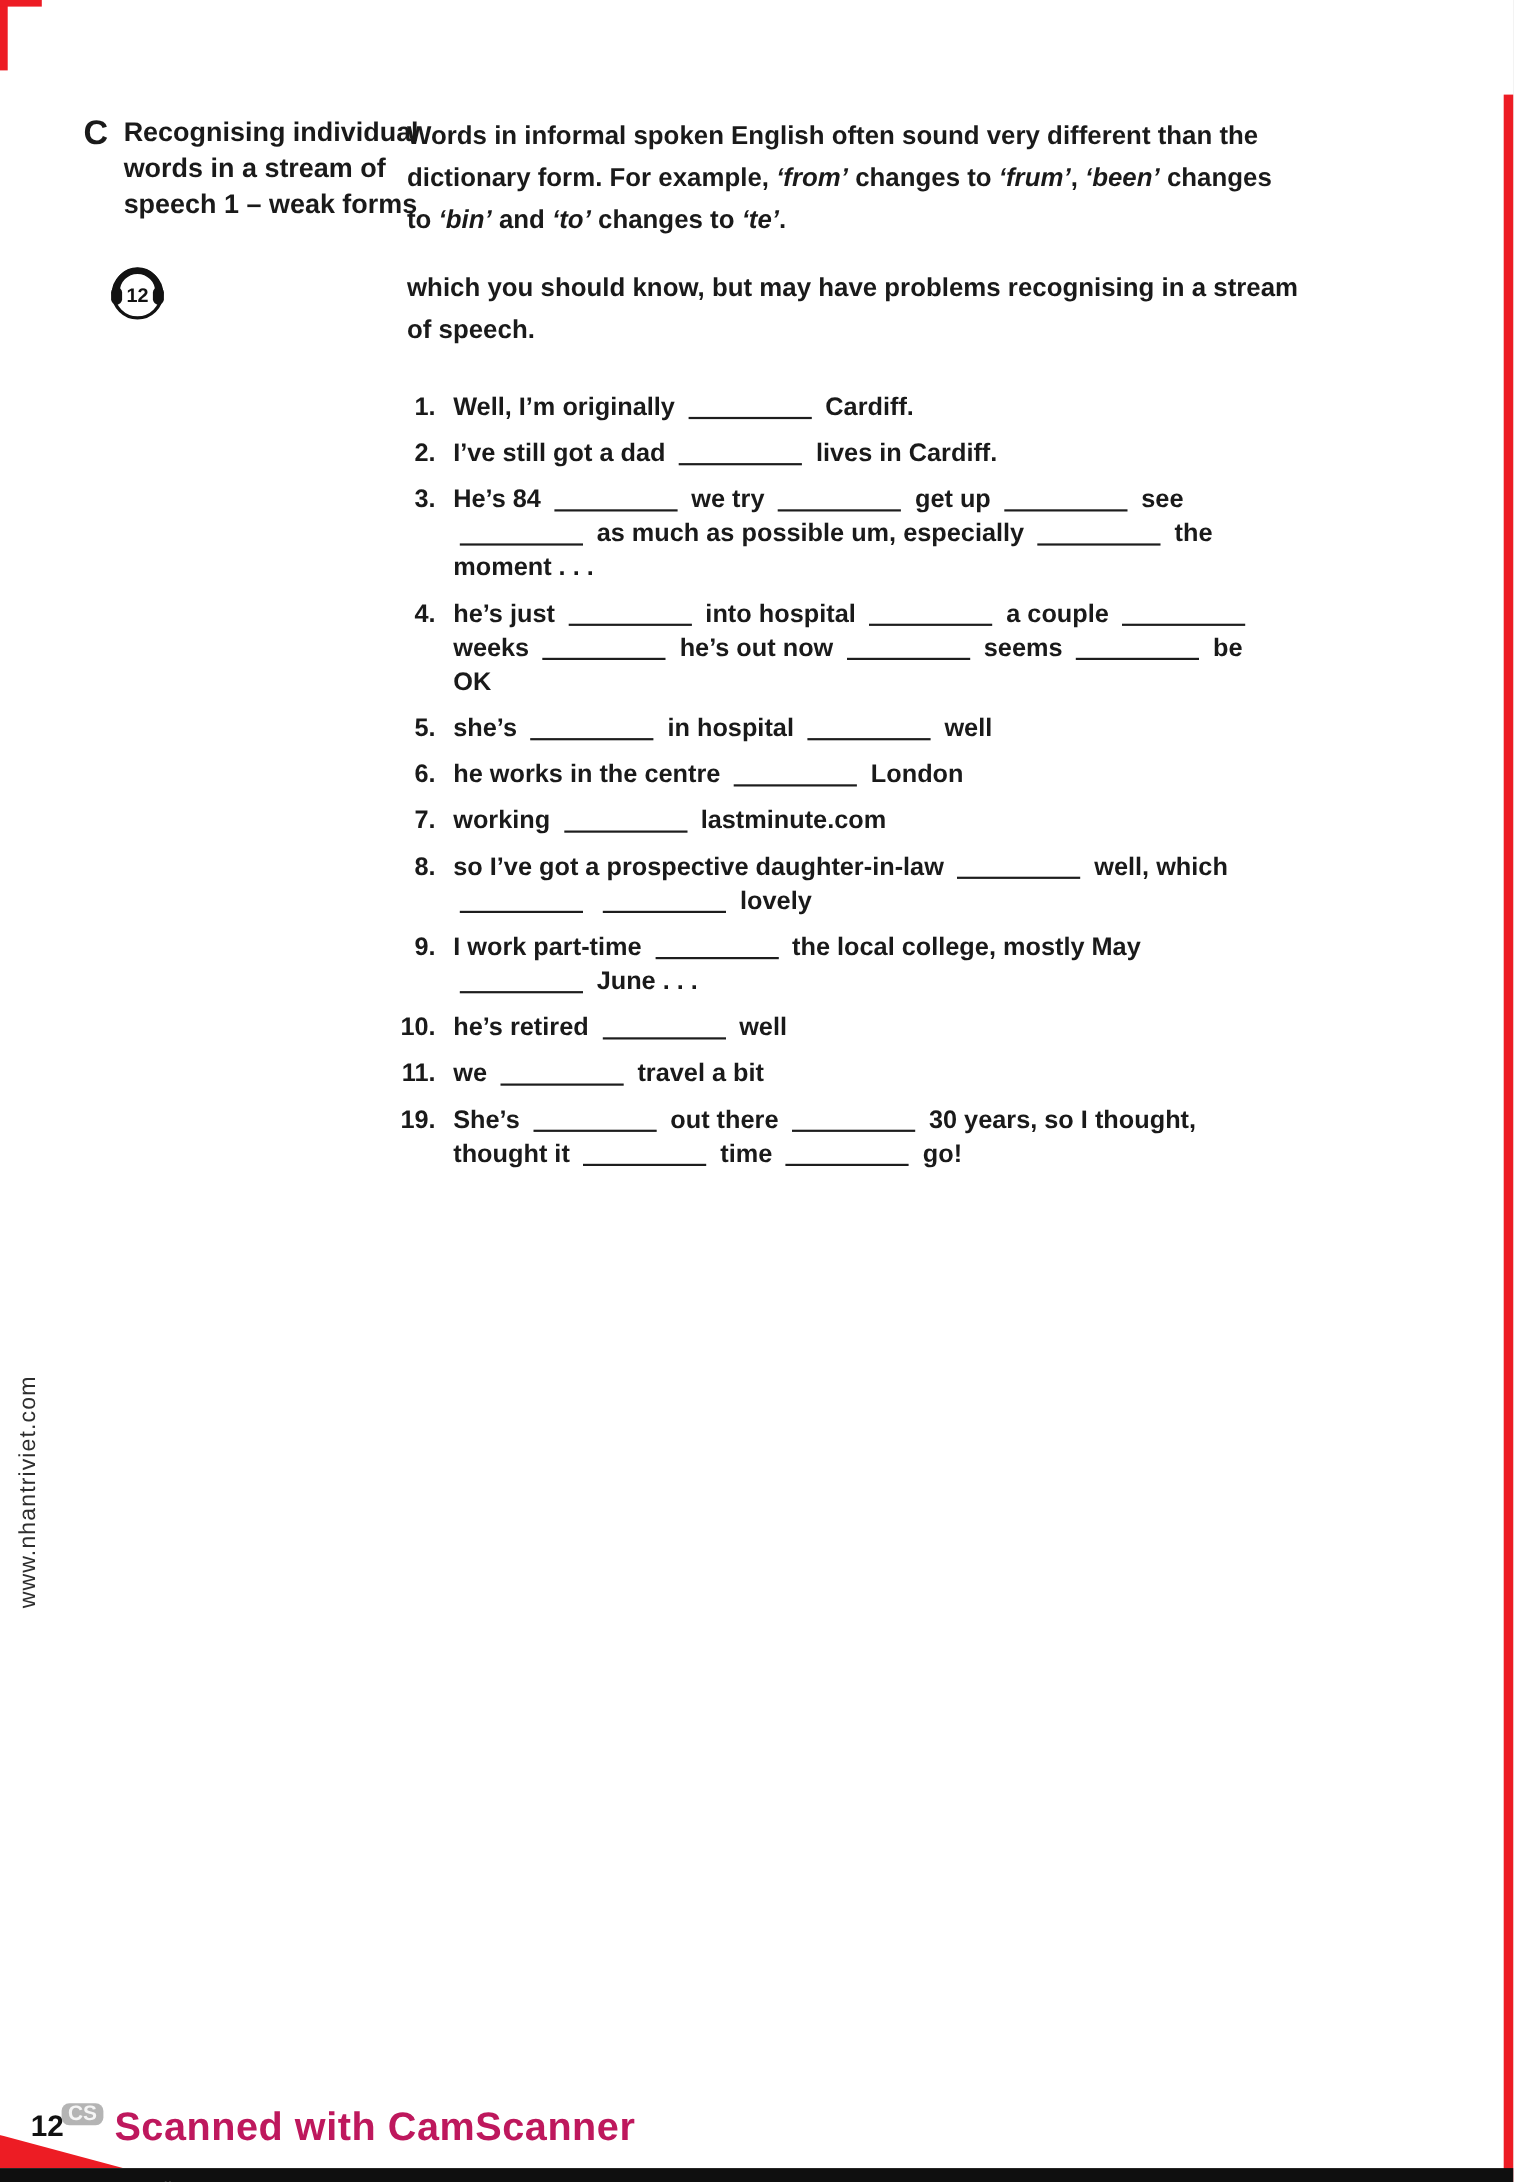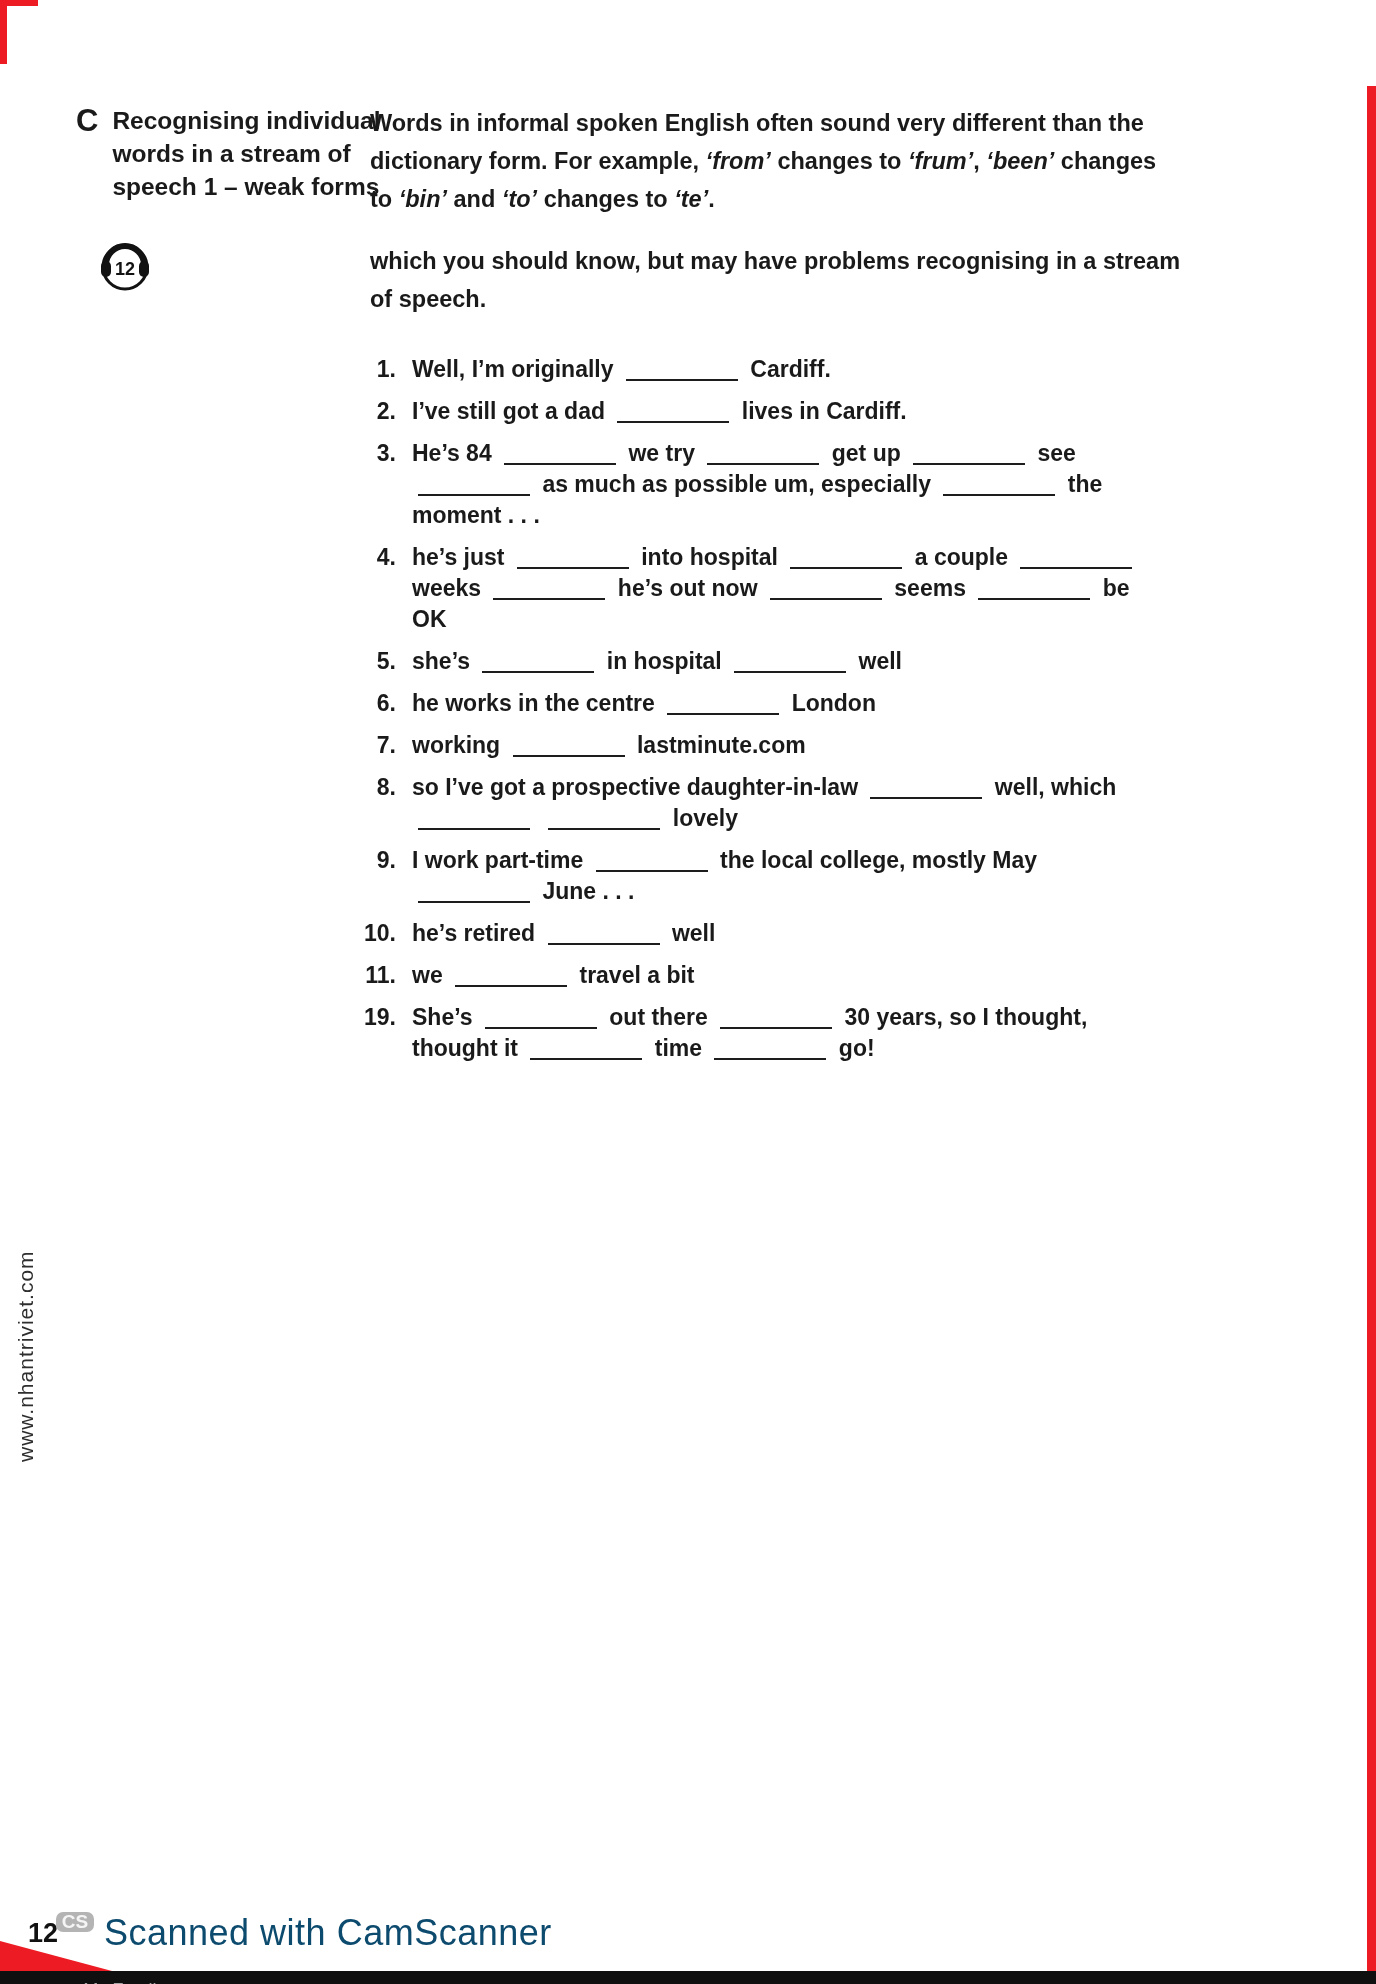--- a/index.html
+++ b/index.html
@@ -57,21 +57,21 @@
   .page-number{position:absolute;left:28px;top:1918px;font-size:27px;font-weight:700;color:#111;}
   .book-title{position:absolute;left:82px;top:1934px;font-size:18px;font-style:italic;color:#a5a5a5;font-weight:400;margin-top:46px;}
   .cs-badge{
     position:absolute;left:56px;top:1912px;width:38px;height:20px;
     background:#a8a8a8;border-radius:7px;color:#f4f4f4;
     font-size:19px;font-weight:700;display:flex;align-items:center;justify-content:center;
     opacity:.85;
   }
   .watermark{
     position:absolute;left:104px;top:1912px;
-    font-size:36px;color:#0c4a6e;font-weight:400;letter-spacing:.5px;
+    font-size:36px;color:#be185d;font-weight:700;letter-spacing:.5px;
   }
 </style>
 </head>
 <body>
 
 <div class="page">
 
   <div class="edge-right"></div>
   <div class="edge-topleft-v"></div>
   <div class="edge-topleft-h"></div>

